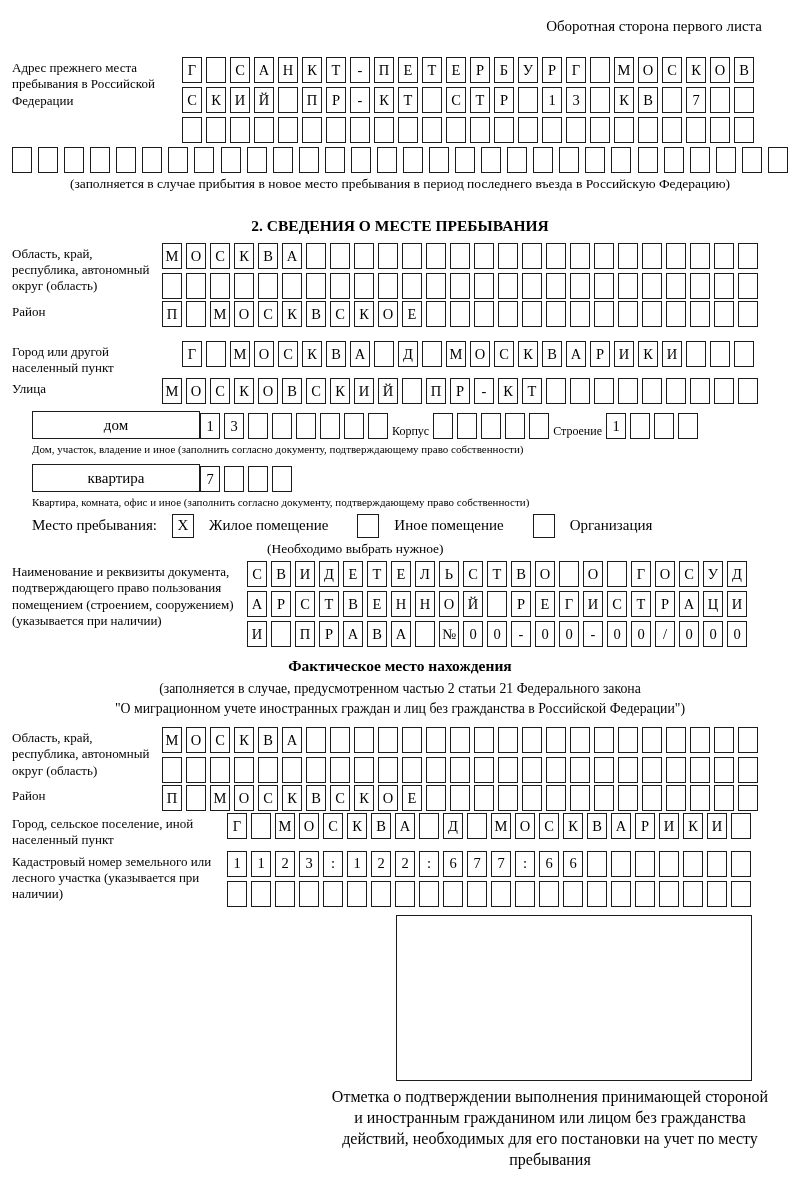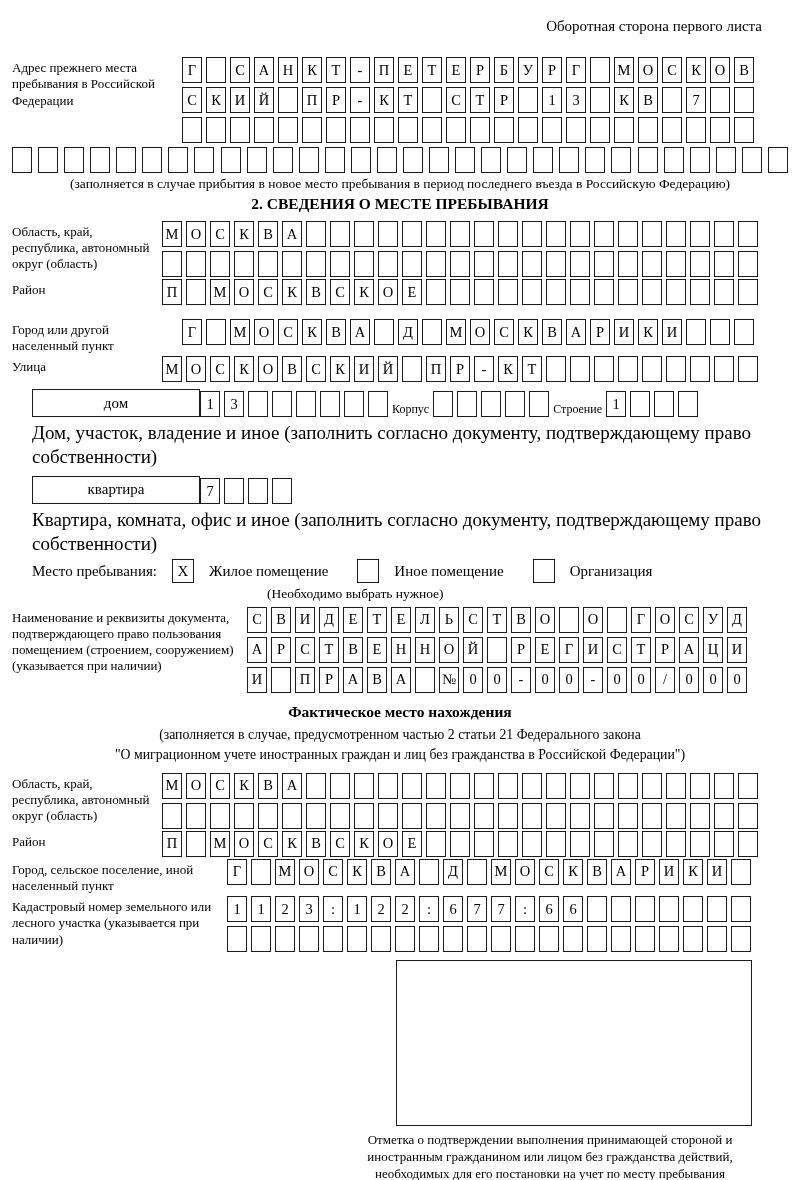--- a/index.html
+++ b/index.html
@@ -18,43 +18,43 @@
   .w235{width:235px}
   .rows{display:flex;flex-direction:column;gap:4px}
   .boxrow{display:flex;gap:4px}
   .box{
     flex:none;width:20px;height:26px;border:1.6px solid #1c1c1c;
     display:flex;align-items:center;justify-content:center;
     font-size:14.5px;line-height:1;background:#fff;
   }
   .fullrow{gap:0;justify-content:space-between;margin-top:4px}
   .note{font-size:13.5px;text-align:center;margin-top:3px;line-height:1.25}
-  .note-left{font-size:19px;text-align:left;margin-top:4px;margin-left:20px;line-height:1.25}
-  .sec-title{font-size:15.5px;font-weight:bold;text-align:center;margin-top:2px}
+  .note-left{font-size:11px;text-align:left;margin-top:4px;margin-left:20px;line-height:1.25}
+  .sec-title{font-size:15.5px;font-weight:bold;text-align:center;margin-top:24px}
   .house-line{display:flex;align-items:flex-end;margin-left:20px;margin-top:7px}
   .widebox{
     flex:none;width:168px;height:28px;border:1.6px solid #1c1c1c;
     display:flex;align-items:center;justify-content:center;font-size:15px;
   }
   .inline-label{font-size:12px;flex:none;padding:0 4px}
   .stay-line{display:flex;align-items:center;gap:15px;margin-left:20px;margin-top:4px;font-size:15px}
   .checkbox{
     flex:none;width:22px;height:24px;border:1.6px solid #1c1c1c;
     display:flex;align-items:center;justify-content:center;font-size:15px;
   }
   .opt-label{padding-right:14px}
   .choose-note{font-size:13.5px;margin-top:3px;margin-left:255px;line-height:1.2}
   .sub-note{font-size:13.8px;text-align:center;margin-top:4px;line-height:1.45}
   .stamp-box{
     width:356px;height:166px;border:1.8px solid #1c1c1c;
     margin:8px 36px 0 auto;background:#fff;
   }
   .confirm-caption{
     width:440px;margin:5px 18px 0 auto;text-align:center;
-    font-size:13px;line-height:1.32;
+    font-size:16px;line-height:1.32;
   }
 </style>
 </head>
 <body>
 
 <div class="header-note">Оборотная сторона первого листа</div>
 
 <div class="formline" style="margin-top:22px">
   <div class="label w170">Адрес прежнего места пребывания в Российской Федерации</div>
   <div class="rows">

